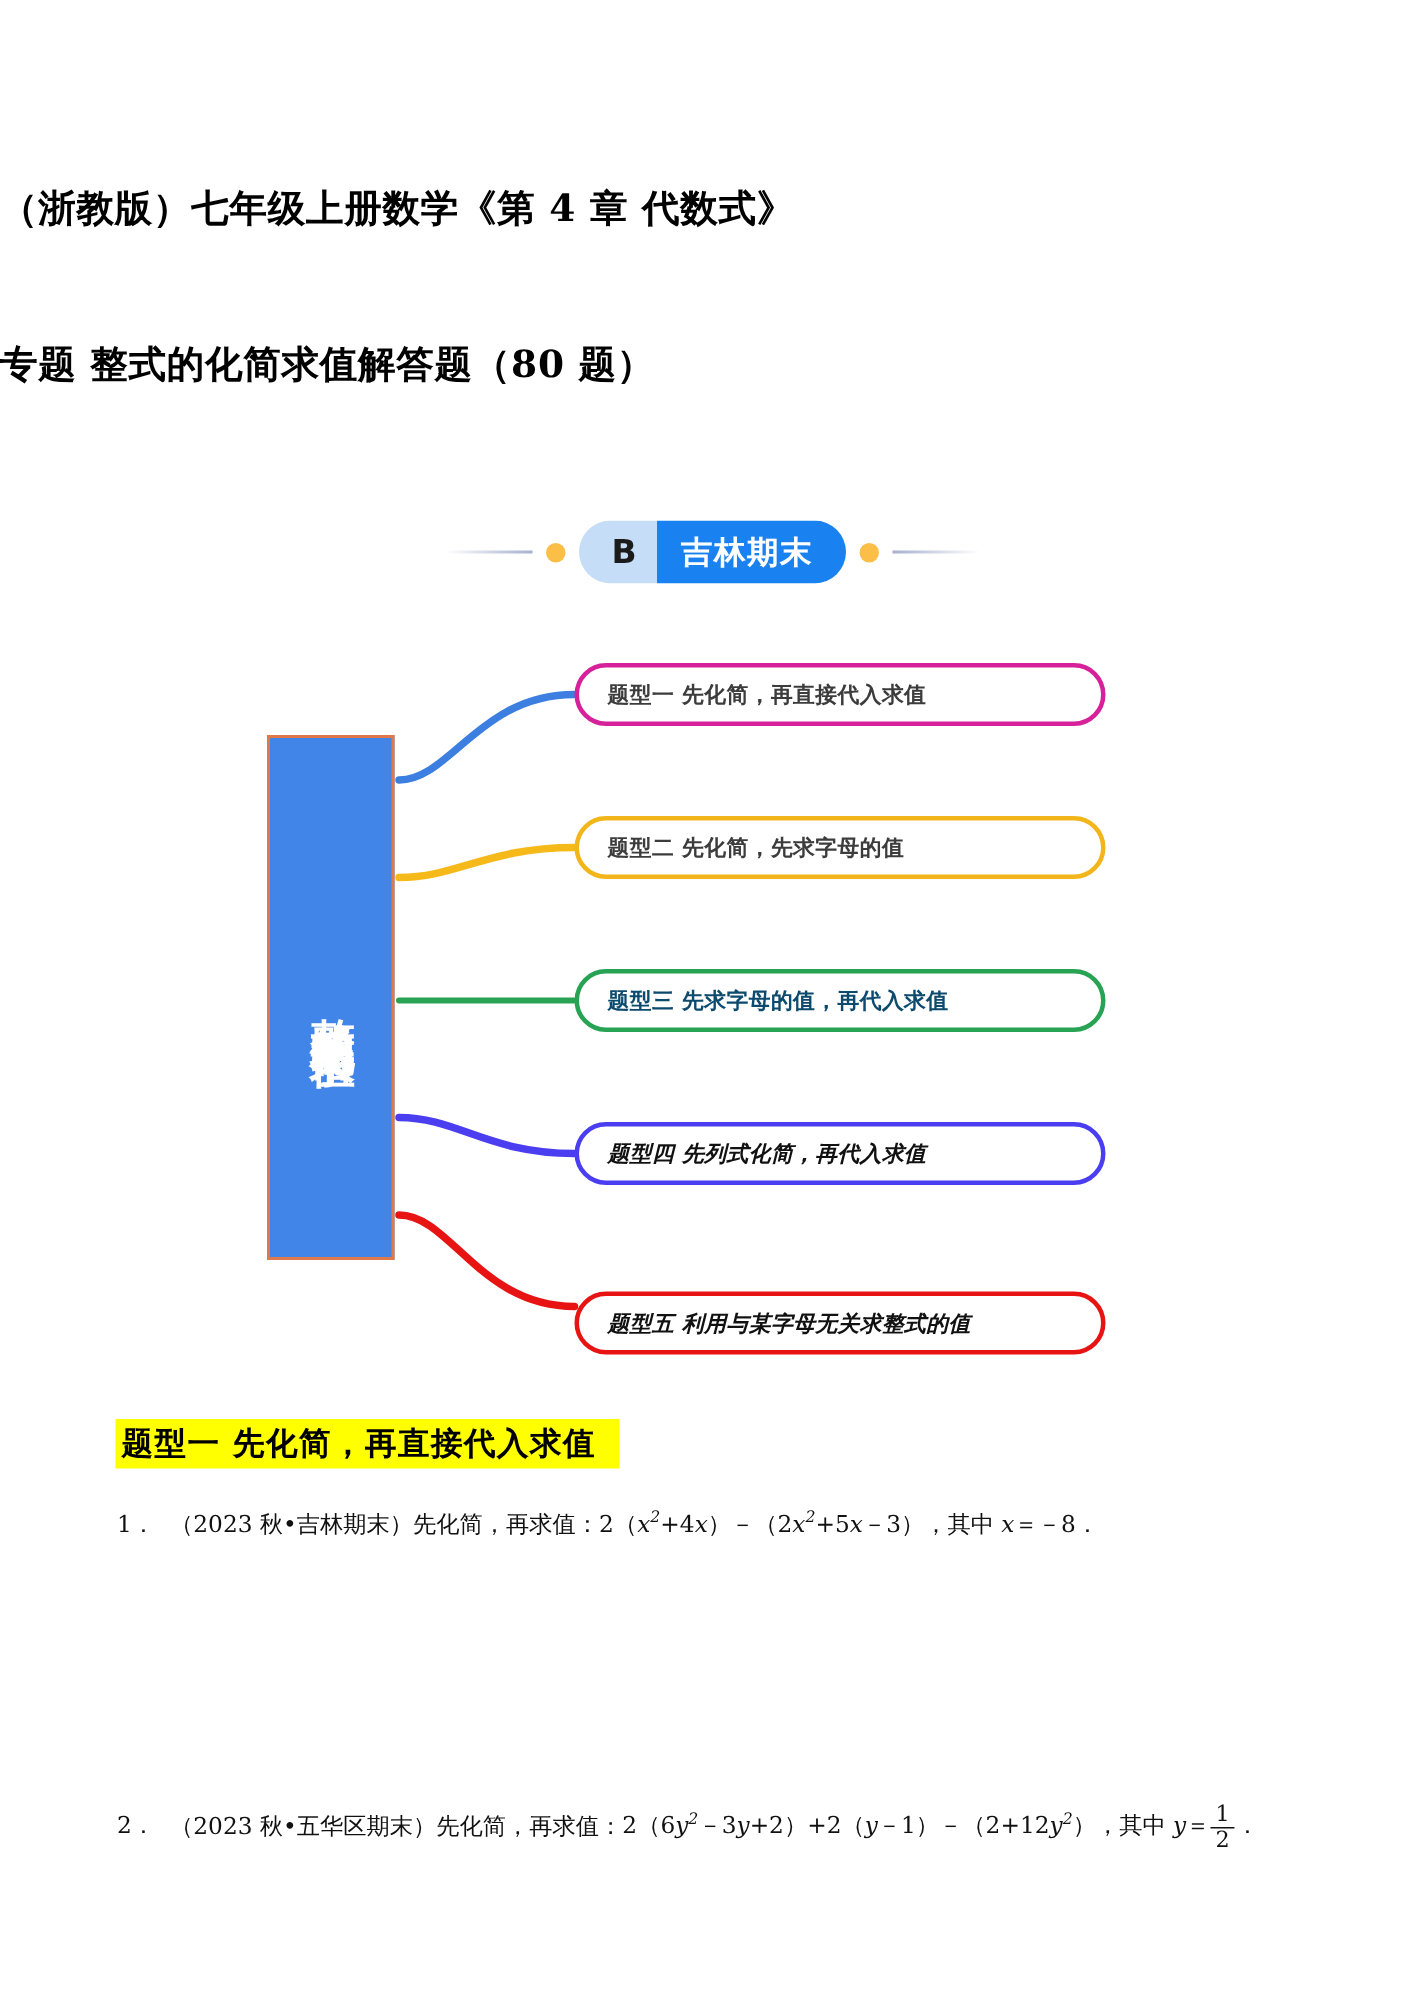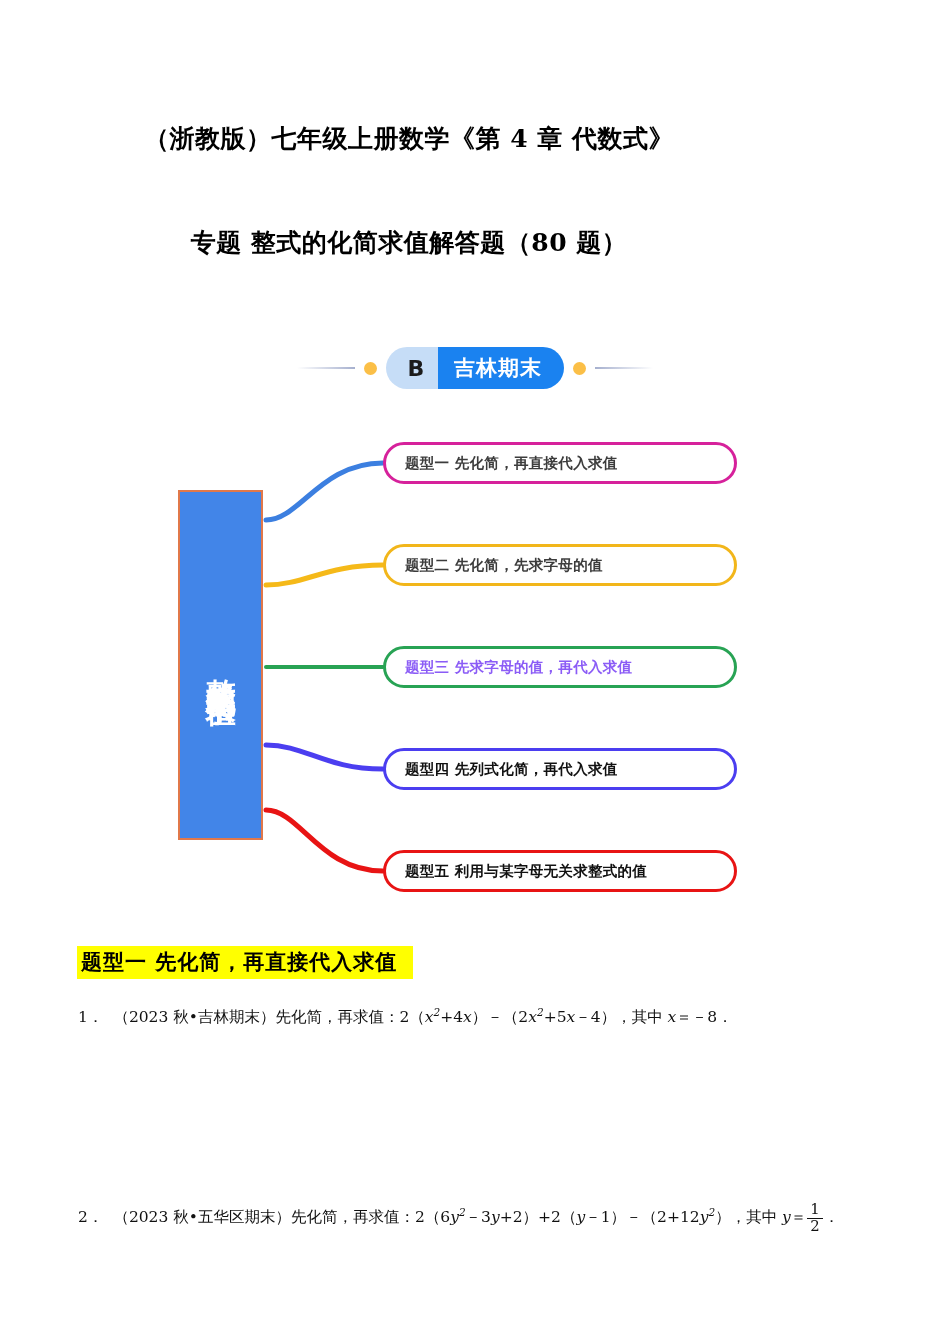--- a/index.html
+++ b/index.html
@@ -14,21 +14,20 @@
     font-family: "DejaVu Serif", serif;
     color: #000000;
     overflow: hidden;
   }
 
   
   .doc-title {
     position: absolute;
     left: 0;
     width: 818px;
-    text-align: center;
     font-family: "DejaVu Serif", serif;
     font-weight: bold;
     letter-spacing: 0.5px;
   }
   #title-line1 { top: 122px; font-size: 25px; }
   #title-line2 { top: 226px; font-size: 25px; }
 
   
   #mindmap {
     position: absolute;
@@ -153,21 +152,21 @@
   }
   .branch-label {
     font-family: "DejaVu Sans", sans-serif;
     font-weight: bold;
     font-size: 14.5px;
     color: #3c3c3c;
     padding-left: 19px;
     white-space: nowrap;
     letter-spacing: 0.3px;
   }
-  .branch.dark .branch-label { color: #111111; }
+  .branch.dark .branch-label { color: #111111; font-style: italic; }
 
   
   #section-header {
     position: absolute;
     left: 77px;
     top: 946px;
   }
   #section-header-text {
     display: inline-block;
     background: #ffff00;
@@ -245,33 +244,33 @@
     <div id="center-node-label" style="color: rgb(255, 255, 255);">整式的化简求值</div>
   </div>
 
   <div class="branch" id="branch-0" style="top: 122px; border-color: rgb(214, 33, 155);">
     <span class="branch-label" style="color: rgb(60, 60, 60);">题型一  先化简，再直接代入求值</span>
   </div>
   <div class="branch" id="branch-1" style="top: 224px; border-color: rgb(242, 182, 26);">
     <span class="branch-label" style="color: rgb(60, 60, 60);">题型二  先化简，先求字母的值</span>
   </div>
   <div class="branch" id="branch-2" style="top: 326px; border-color: rgb(40, 163, 84);">
-    <span class="branch-label" style="color: #8b5cf6;">题型三  先求字母的值，再代入求值</span>
+    <span class="branch-label" style="color: #0c4a6e;">题型三  先求字母的值，再代入求值</span>
   </div>
   <div class="branch dark" id="branch-3" style="top: 428px; border-color: rgb(75, 62, 240);">
     <span class="branch-label" style="color: rgb(17, 17, 17);">题型四  先列式化简，再代入求值</span>
   </div>
-  <div class="branch dark" id="branch-4" style="top: 530px; border-color: rgb(232, 20, 20);">
+  <div class="branch dark" id="branch-4" style="top: 541px; border-color: rgb(232, 20, 20);">
     <span class="branch-label" style="color: rgb(17, 17, 17);">题型五  利用与某字母无关求整式的值</span>
   </div>
 </div>
 
 <div id="section-header">
   <span id="section-header-text" style="background: rgb(255, 255, 0);">题型一    先化简，再直接代入求值</span>
 </div>
 
 <div class="problem" id="problem-1">
-  <span class="pnum">1．</span><span>（2023 秋•吉林期末）</span><span>先化简，再求值：</span><span><span>2（</span><span class="math">x</span><sup>2</sup><span>+4</span><span class="math">x</span><span>）－（2</span><span class="math">x</span><sup>2</sup><span>+5</span><span class="math">x</span><span>－4），其中 </span><span class="math">x</span><span>＝－8．</span></span>
+  <span class="pnum">1．</span><span>（2023 秋•吉林期末）</span><span>先化简，再求值：</span><span><span>2（</span><span class="math">x</span><sup>2</sup><span>+4</span><span class="math">x</span><span>）－（2</span><span class="math">x</span><sup>2</sup><span>+5</span><span class="math">x</span><span>－3），其中 </span><span class="math">x</span><span>＝－8．</span></span>
 </div>
 
 <div class="problem" id="problem-2">
   <span class="pnum">2．</span><span>（2023 秋•五华区期末）</span><span>先化简，再求值：</span><span><span>2（6</span><span class="math">y</span><sup>2</sup><span>－3</span><span class="math">y</span><span>+2）+2（</span><span class="math">y</span><span>－1）－（2+12</span><span class="math">y</span><sup>2</sup><span>），其中 </span><span class="math">y</span><span>＝</span><span class="frac"><span class="num">1</span><span class="den">2</span></span><span>．</span></span>
 </div>
 
 </body></html>

